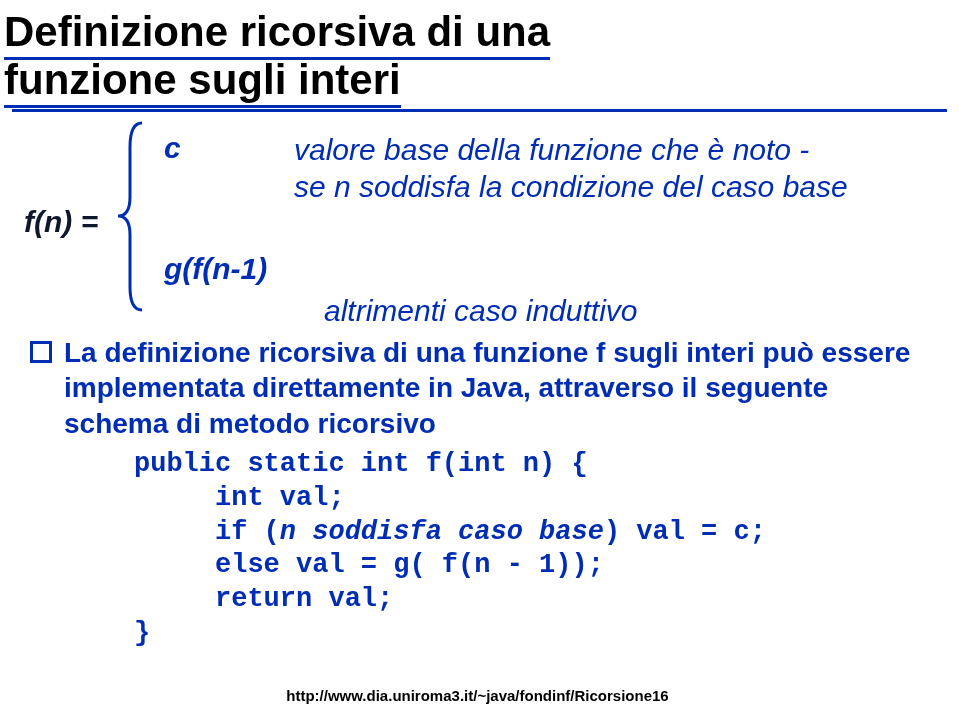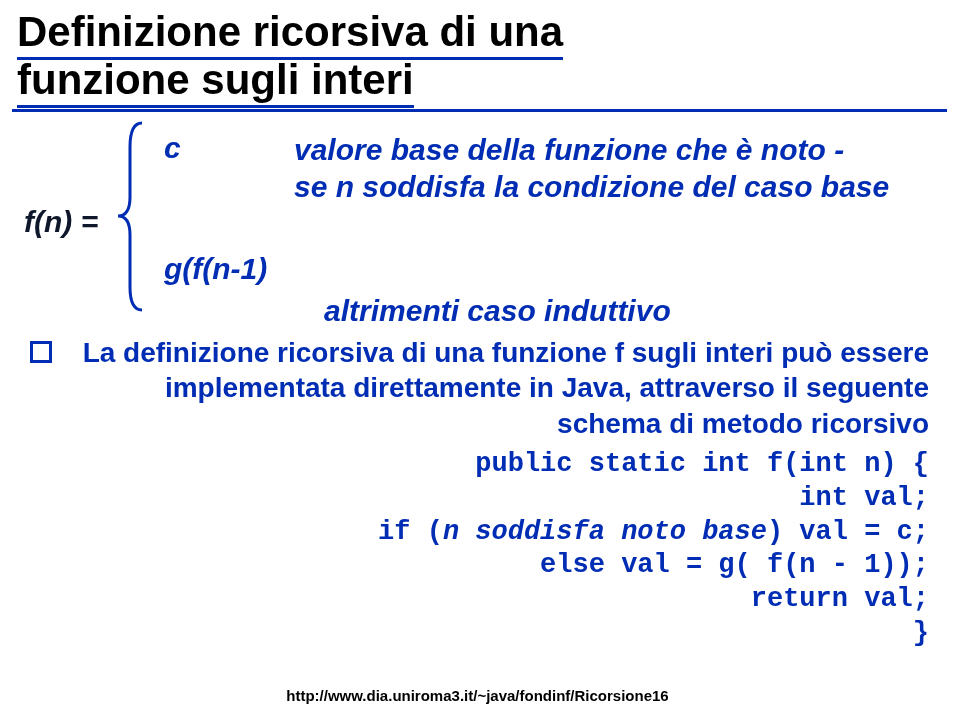--- a/index.html
+++ b/index.html
@@ -9,21 +9,21 @@
     background: #fff;
     font-family: Arial, Helvetica, sans-serif;
     position: relative;
     overflow: hidden;
   }
   .title {
     font-size: 42px;
     font-weight: bold;
     color: #000;
     line-height: 1.15;
-    padding: 8px 10px 0 17px;
+    padding: 8px 10px 0 4px;
   }
   .title span { border-bottom: 3px solid #002db3; padding-bottom: 2px; }
   .underline-ext {
     position: absolute;
     top: 109px;
     left: 12px;
     width: 935px;
     height: 3px;
     background: #002db3;
   }
@@ -59,32 +59,31 @@
     font-size: 30px;
     font-style: italic;
     font-weight: bold;
     color: #002db3;
     width: 130px;
     flex-shrink: 0;
   }
   .desc {
     font-size: 30px;
     font-style: italic;
-    font-weight: bold;
+    font-weight: normal;
     color: #002db3;
     line-height: 1.25;
   }
   .row.spacer { height: 34px; }
   .bodytext {
     margin: 18px 30px 0 30px;
     font-size: 28px;
     font-weight: bold;
     color: #002db3;
     line-height: 1.28;
-    text-align: right;
   }
   .bullet { display: flex; }
   .sq {
     width: 22px;
     height: 22px;
     border: 3px solid #002db3;
     margin: 6px 12px 0 0;
     flex-shrink: 0;
   }
   .code {
@@ -142,21 +141,21 @@
   </div>
 </div>
 
 <div class="bodytext">
   <div class="bullet">
     <div class="sq"></div>
     <div>La definizione ricorsiva di una funzione f sugli interi può essere implementata direttamente in Java, attraverso il seguente schema di metodo ricorsivo</div>
   </div>
   <div class="code"><span>public static int f(int n) {</span>
 <span>     int val;</span>
-<span>     if (</span><span class="kw">n soddisfa noto base</span><span>) val = c;</span>
+<span>     if (</span><span class="kw">n soddisfa caso base</span><span>) val = c;</span>
 <span>     else val = g( f(n - 1));</span>
 <span>     return val;</span>
 <span>}</span></div>
 </div>
 
 <div class="footer">
   <span>http://www.dia.uniroma3.it/~java/fondinf/</span>
   <span>Ricorsione</span>
   <span>16</span>
 </div>

